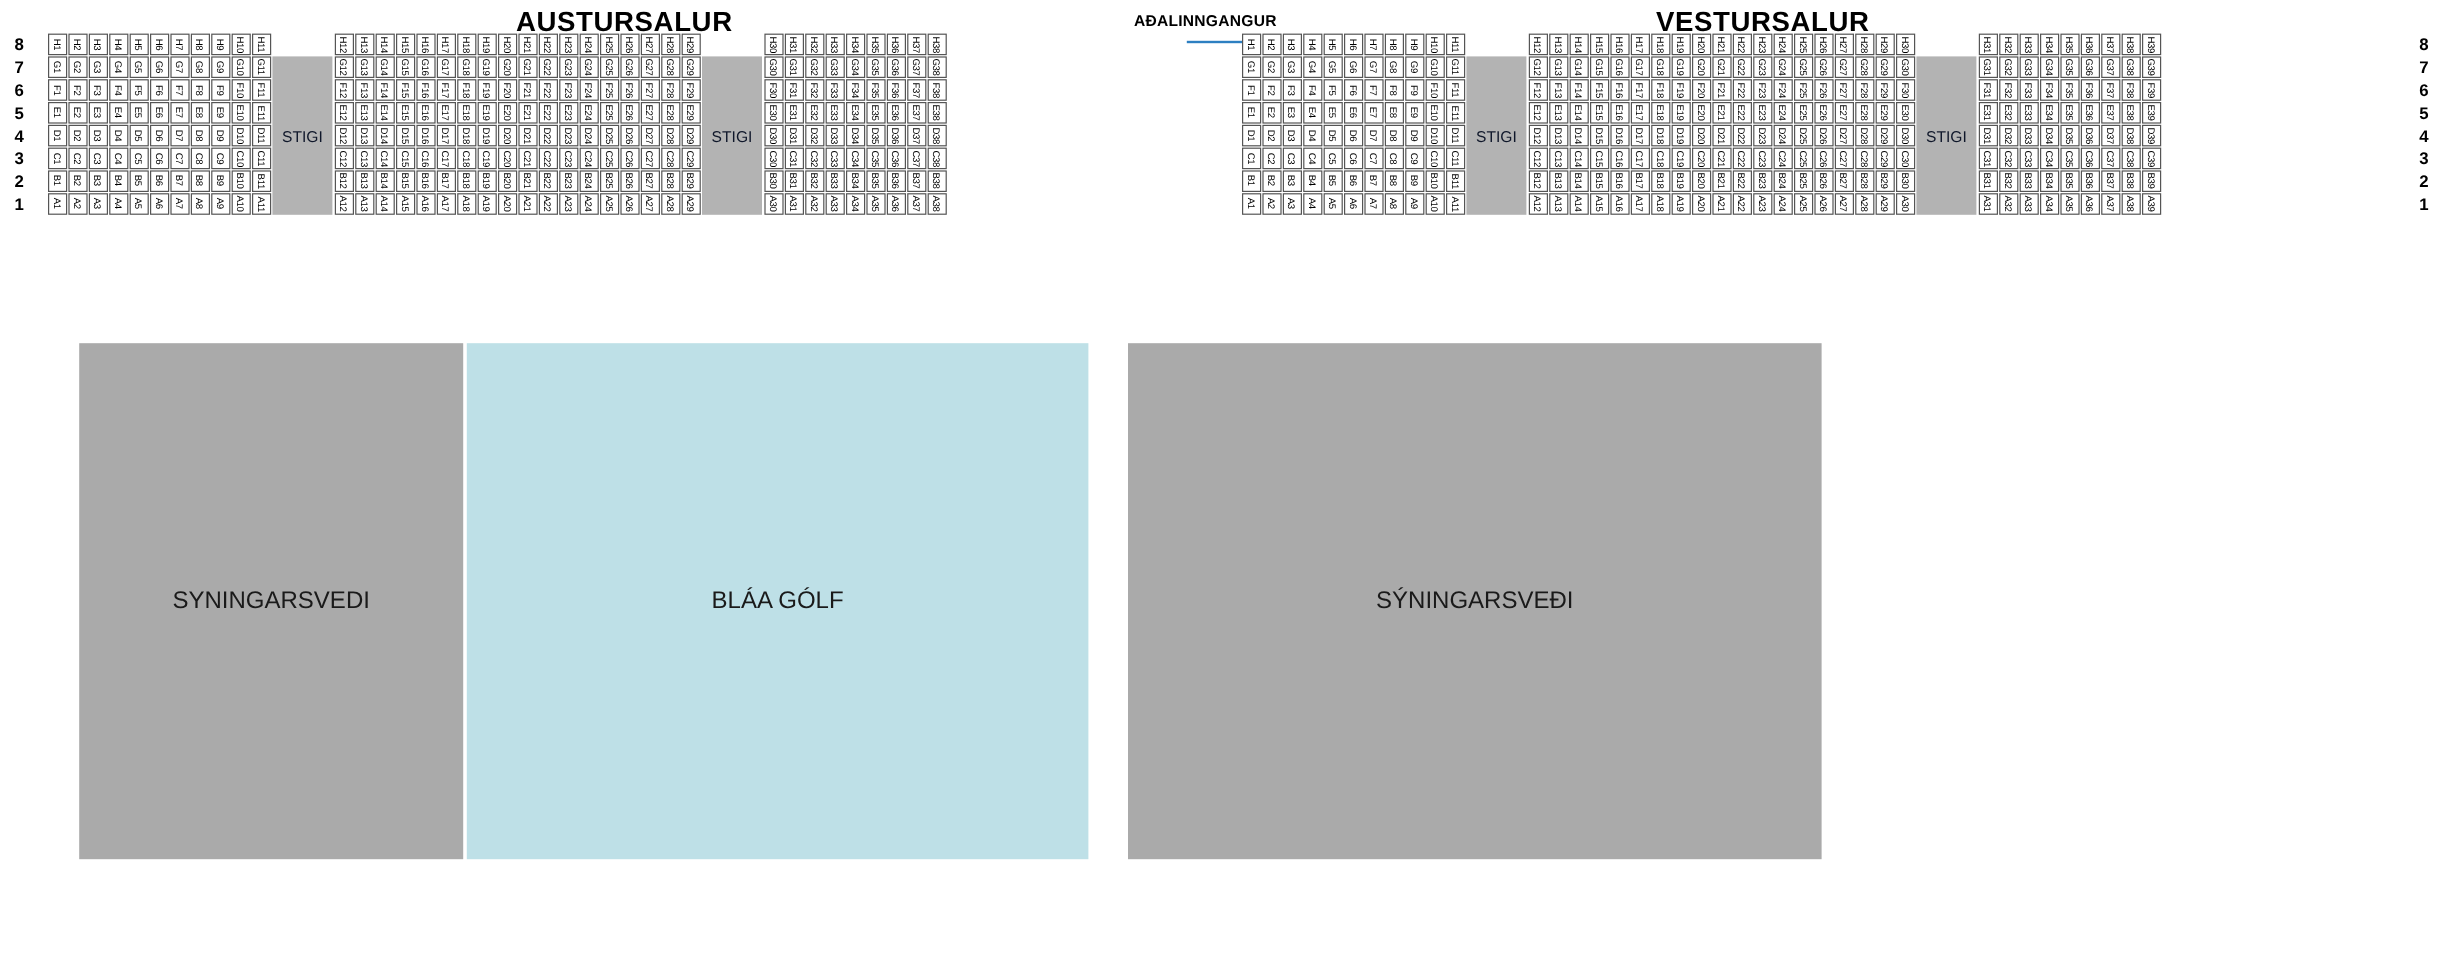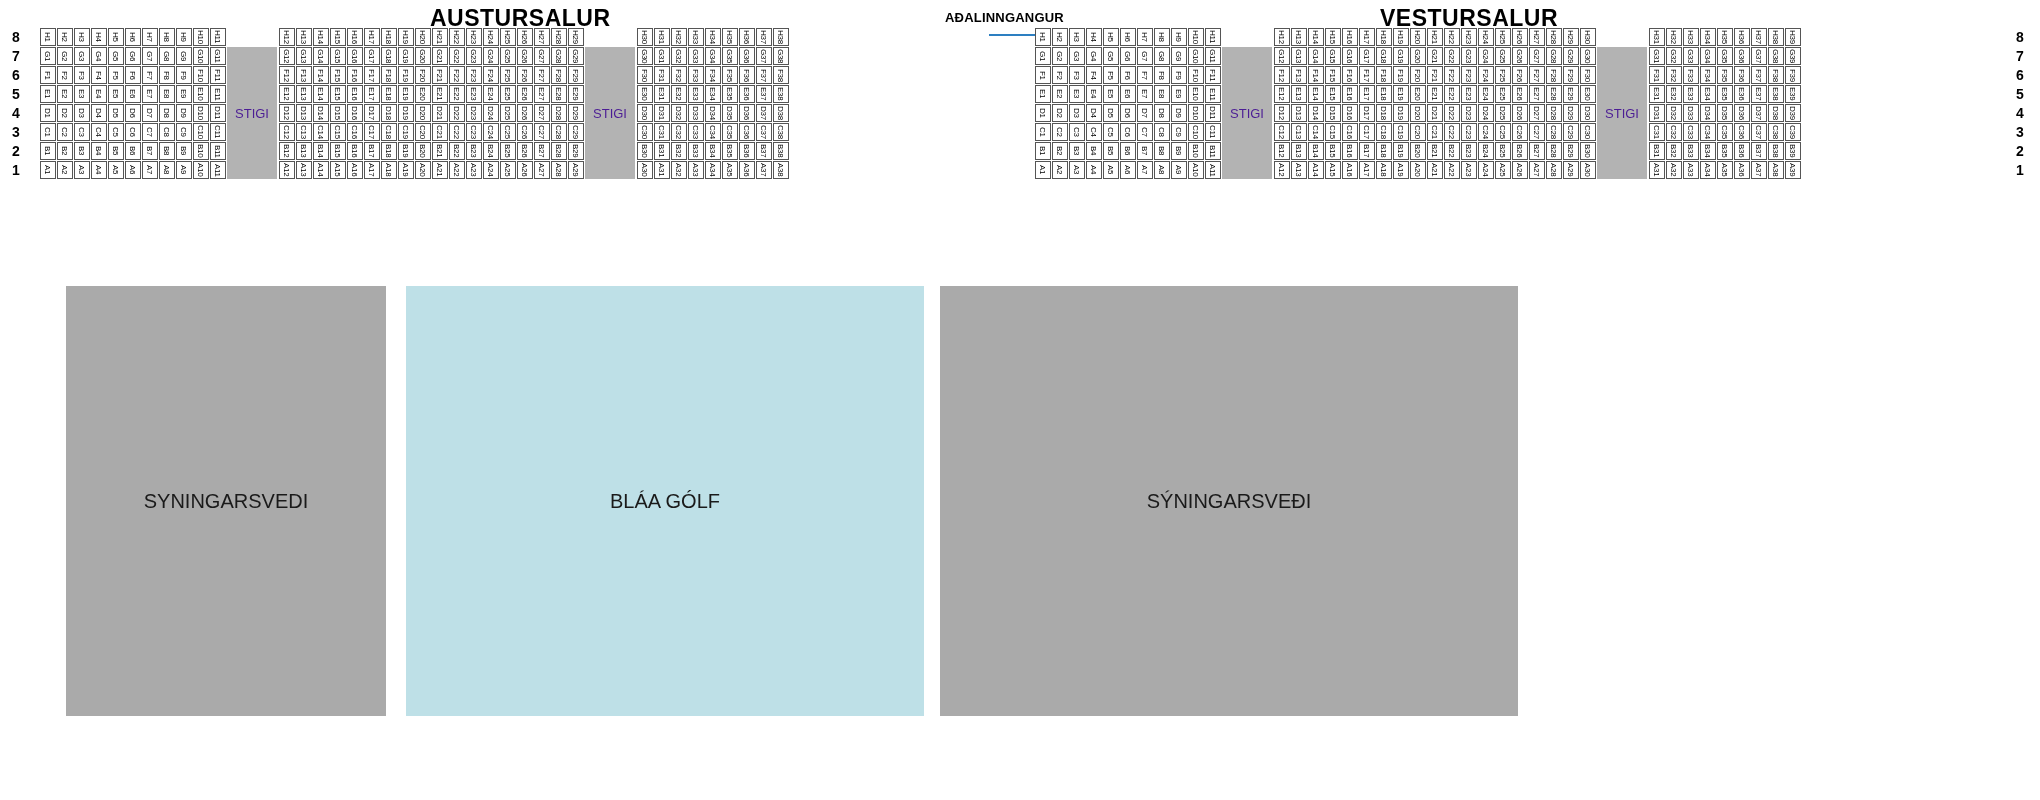--- a/index.html
+++ b/index.html
@@ -104,21 +104,21 @@
   .seat-col .seat:nth-child(6) { top: 95px; }
   .seat-col .seat:nth-child(7) { top: 114px; }
   .seat-col .seat:nth-child(8) { top: 133px; }
 
   .stair {
     position: absolute;
     top: 19px;
     width: 50px;
     height: 132px;
     background: #b3b3b3;
-    color: #4c1d95;
+    color: #0f172a;
     font-size: 13px;
     display: flex;
     align-items: center;
     justify-content: center;
   }
 
   
   .area {
     position: absolute;
     display: flex;
@@ -128,21 +128,21 @@
     color: #1a1a1a;
   }
   #area-left {
     left: 66px;
     top: 286px;
     width: 320px;
     height: 430px;
     background: #aaaaaa;
   }
   #area-center {
-    left: 406px;
+    left: 389px;
     top: 286px;
     width: 518px;
     height: 430px;
     background: #bee0e7;
   }
   #area-right {
     left: 940px;
     top: 286px;
     width: 578px;
     height: 430px;

